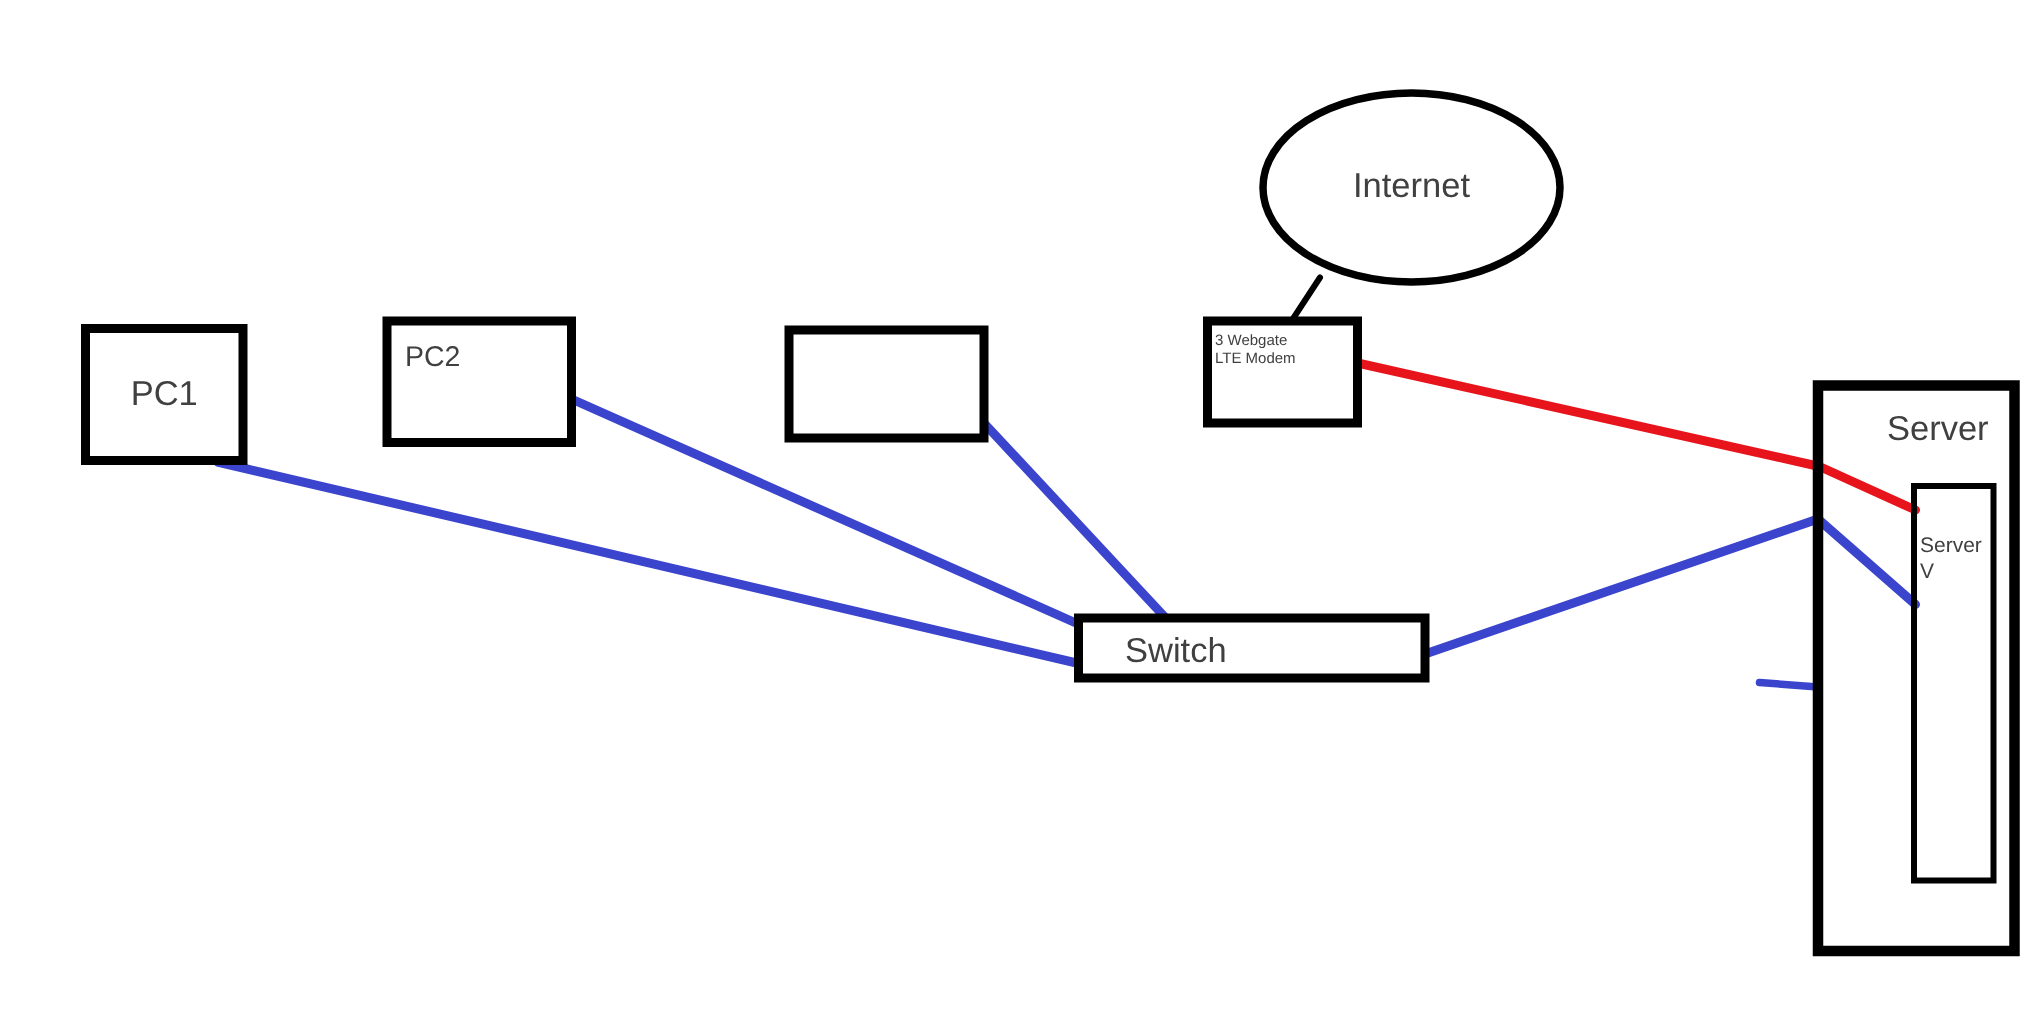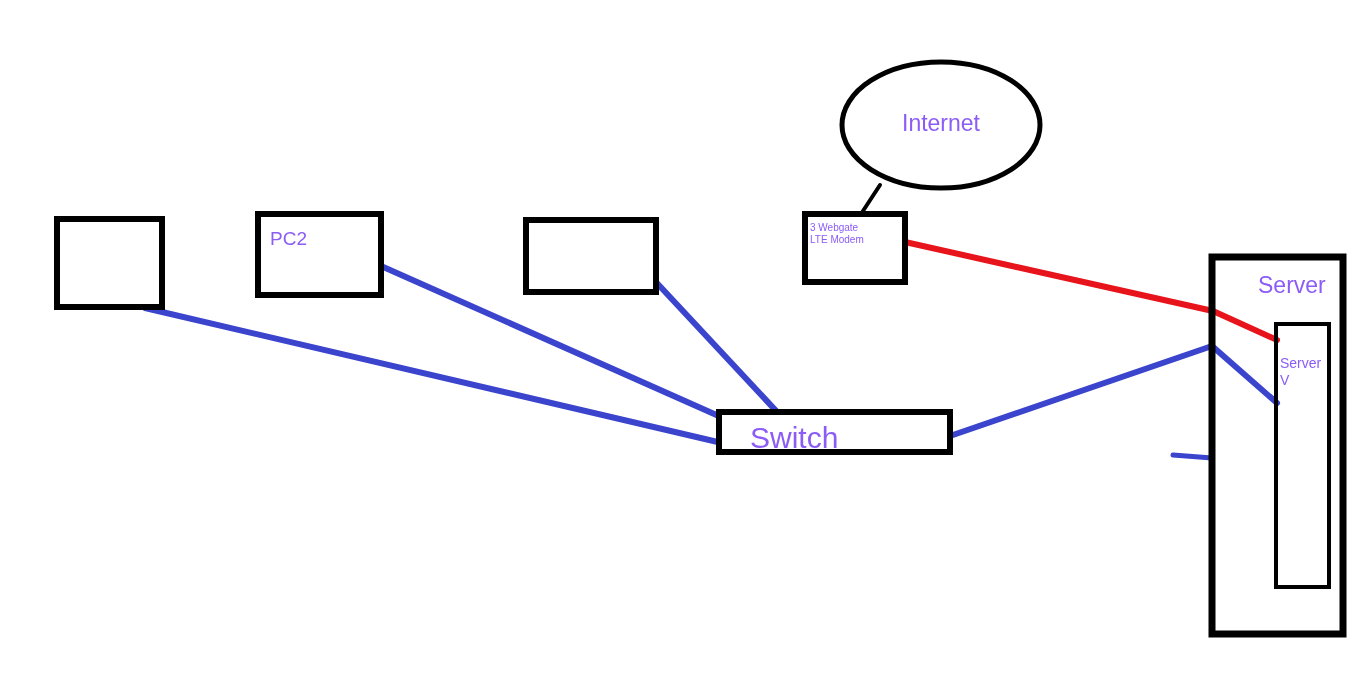--- a/index.html
+++ b/index.html
@@ -21,36 +21,36 @@
   }
   #diagram-svg {
     position: absolute;
     top: 0;
     left: 0;
     width: 1360px;
     height: 688px;
   }
   .node-label {
     position: absolute;
-    color: #8b5cf6;
+    color: #404040;
     white-space: pre-line;
     pointer-events: none;
     line-height: 1.18;
   }
   .lbl-pc1   { left: 57px;   top: 219px; width: 105px; height: 88px;
                display: flex; align-items: center; justify-content: center;
                font-size: 23px; }
   .lbl-pc2   { left: 270px;  top: 228px; font-size: 19px; }
   .lbl-asus  { left: 526px;  top: 220px; width: 130px; height: 72px;
                display: flex; align-items: center; justify-content: center;
                font-size: 23px; }
   .lbl-modem { left: 810px;  top: 222px; font-size: 10px; }
   .lbl-inet  { left: 842px;  top: 110px; width: 198px;
                text-align: center; font-size: 23px; }
-  .lbl-switch{ left: 750px;  top: 420px; font-size: 30px; }
+  .lbl-switch{ left: 750px;  top: 420px; font-size: 23px; }
   .lbl-server{ left: 1222px; top: 272px; font-size: 23px; margin-left: 36px; }
   .lbl-hyper { left: 1280px; top: 355px; width: 46px; font-size: 14px; }
 </style>
 </head>
 <body>
 
 <div id="diagram-canvas">
 
   <svg id="diagram-svg" viewBox="0 0 1360 688" xmlns="http://www.w3.org/2000/svg">
 
@@ -82,20 +82,21 @@
       <ellipse cx="941" cy="125" rx="99" ry="63" fill="#ffffff" stroke="#000000" stroke-width="5"></ellipse>
 
       <rect x="719" y="412" width="231" height="40" fill="#ffffff" stroke="#000000" stroke-width="6"></rect>
 
       <rect x="1212" y="257" width="131" height="377" fill="none" stroke="#000000" stroke-width="7"></rect>
 
       <rect x="1276" y="324" width="53" height="263" fill="none" stroke="#000000" stroke-width="4"></rect>
     </g>
   </svg>
 
+  <div class="node-label lbl-pc1">PC1</div>
   <div class="node-label lbl-pc2">PC2</div>
   <div class="node-label lbl-modem">3 Webgate
 LTE Modem</div>
   <div class="node-label lbl-inet">Internet</div>
   <div class="node-label lbl-switch">Switch</div>
   <div class="node-label lbl-server">Server</div>
   <div class="node-label lbl-hyper">Server V</div>
 
 </div>
 

